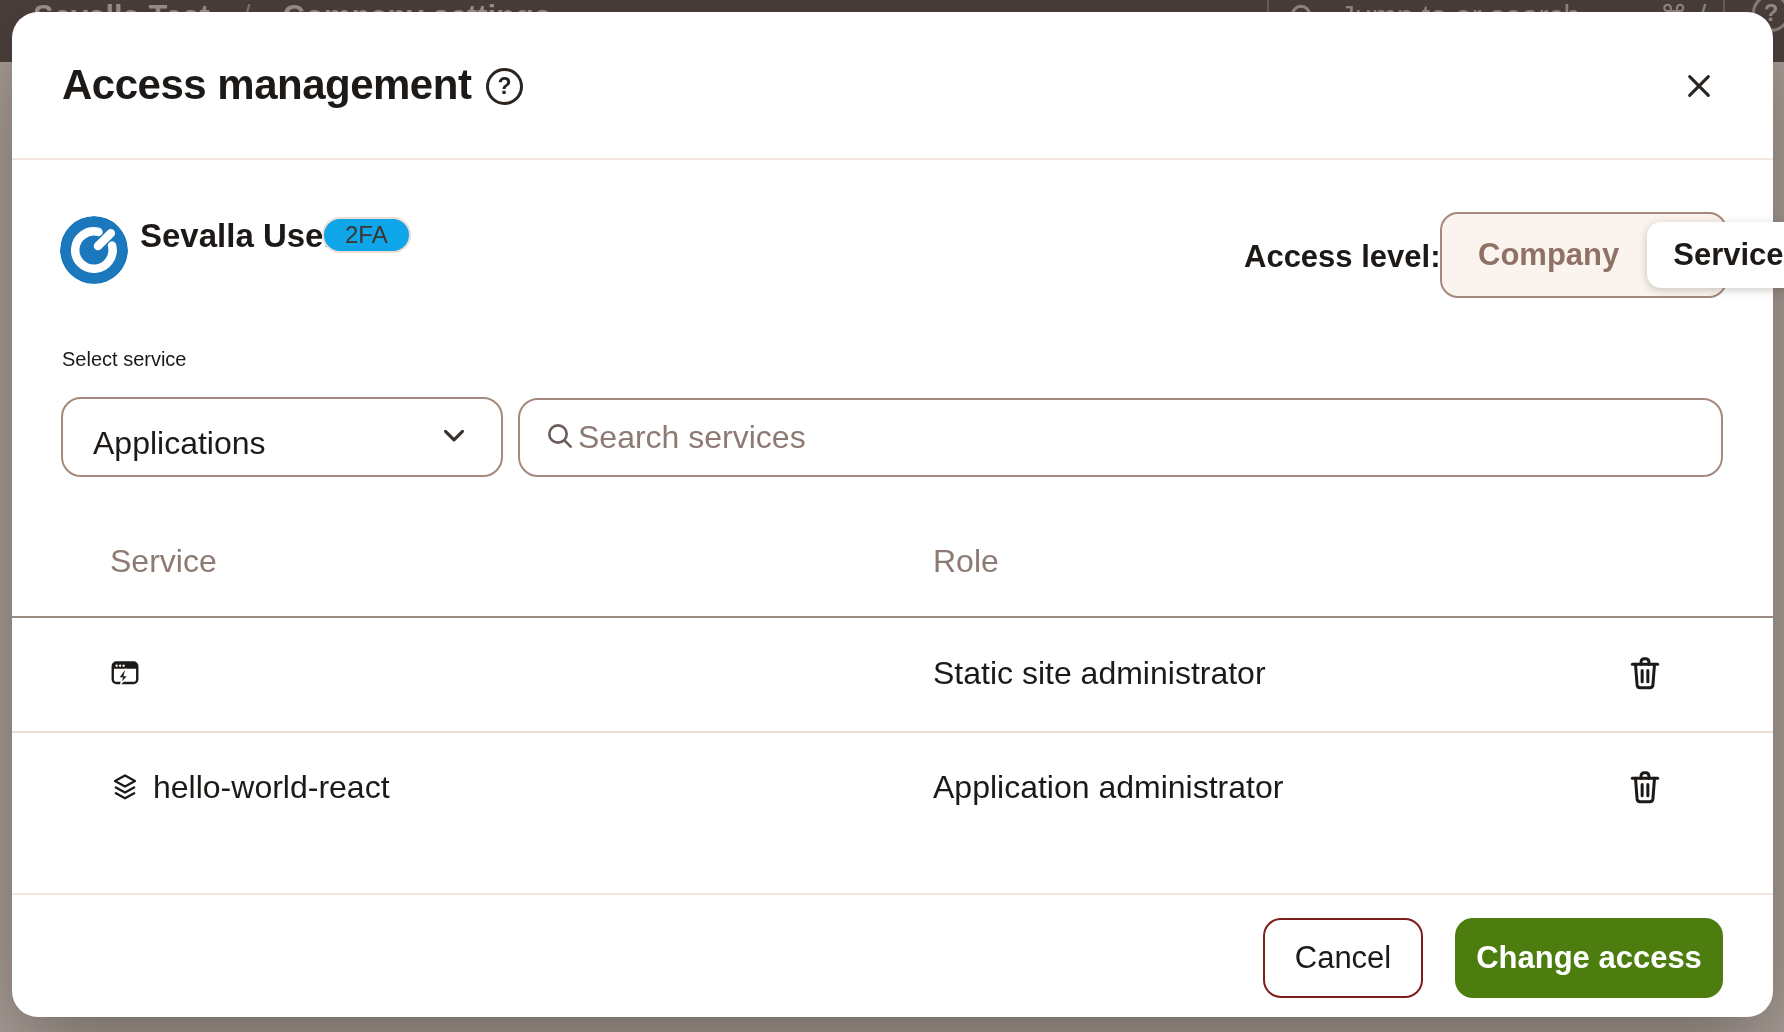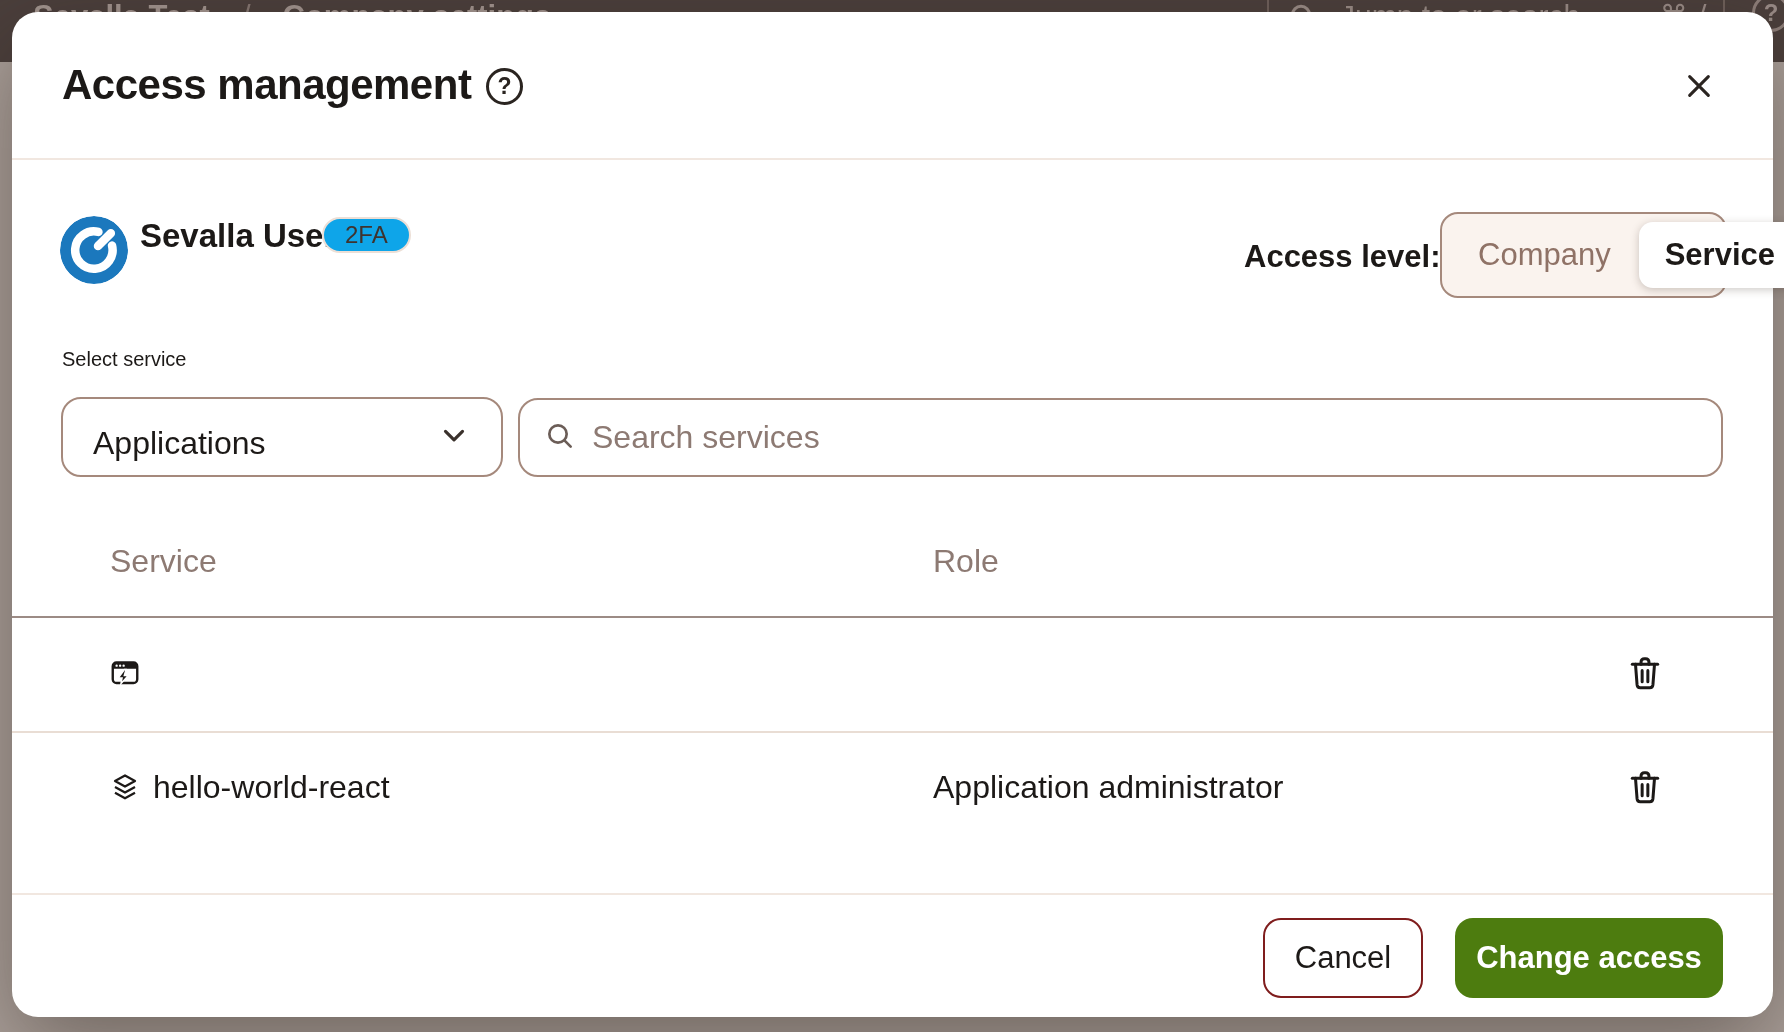--- a/index.html
+++ b/index.html
@@ -52,42 +52,42 @@
     border:2px solid #ecdfd6;color:#3f332e;font-size:24px;line-height:32px;background:#0ea5e9;
     display:flex;align-items:center;
   }
   .u-email{position:absolute;left:128px;top:247px;font-size:31px;line-height:36px;color:#1c1917;}
   .al-label{position:absolute;left:1232px;top:228px;font-size:31px;line-height:34px;font-weight:600;}
   .seg{
     position:absolute;left:1428px;top:200px;width:287px;height:86px;border-radius:18px;
     border:2px solid #a5897c;background:#faf3ee;display:flex;align-items:center;padding:0 8px;
   }
   .seg-opt{font-size:31px;font-weight:500;color:#8f7266;border:none;background:transparent;cursor:pointer;}
-  .seg-opt.inactive{flex:0 0 auto;padding:0 28px;}
+  .seg-opt.inactive{flex:0 0 auto;padding:0 28px;font-weight:bold;}
   .seg-opt.active{
     flex:0 0 auto;margin-left:auto;height:66px;padding:0 26px;border-radius:14px;background:#ffffff;
     color:#1c1917;font-weight:600;box-shadow:0 2px 8px rgba(60,45,35,.25);
     display:flex;align-items:center;
   }
   
   .ss-label{position:absolute;left:50px;top:329px;font-size:20px;line-height:36px;font-weight:400;}
   .dropdown{
     position:absolute;left:49px;top:385px;width:442px;height:80px;border-radius:20px;
     border:2px solid #a5897c;background:#fff;display:flex;align-items:center;
     padding:0 30px;cursor:pointer;
   }
   .dd-value{font-size:32px;color:#1c1917;margin-top:12px;}
   .dd-chev{margin-left:auto;}
   .searchbox{
     position:absolute;left:506px;top:386px;width:1205px;height:79px;border-radius:20px;
     border:2px solid #a5897c;background:#fff;display:flex;align-items:center;padding:0 24px;
   }
   .sb-input{
     flex:1;border:none;outline:none;font-family:inherit;font-size:32px;color:#0c4a6e;
-    margin-left:14px;background:transparent;
+    background:transparent;
   }
   .sb-input::placeholder{color:#8d7a73;opacity:1;}
   
   .th{position:absolute;top:531px;font-size:32px;line-height:36px;color:#8d7a73;}
   .th-service{left:98px;}
   .th-role{left:921px;}
   .hdiv-tablehead{top:604px;background:#9c8b85;}
   .row-icon{position:absolute;left:98px;width:30px;height:30px;}
   .cell-service{position:absolute;left:141px;font-size:32px;line-height:36px;color:#1c1917;}
   .cell-role{position:absolute;left:921px;font-size:32px;line-height:36px;color:#1c1917;}
@@ -192,20 +192,21 @@
     <span class="row-icon r1">
       <svg width="30" height="30" viewBox="0 0 24 24">
         <rect x="2.2" y="3.5" width="19.6" height="16.5" rx="3" fill="none" stroke="#1c1917" stroke-width="1.9"></rect>
         <path d="M5.2 3.5 h13.6 a3 3 0 0 1 3 3 V8.6 H2.2 V6.5 a3 3 0 0 1 3-3 Z" fill="#1c1917"></path>
         <circle cx="5.3" cy="6.1" r="0.95" fill="#fff"></circle>
           <circle cx="8.1" cy="6.1" r="0.95" fill="#fff"></circle>
           <circle cx="10.9" cy="6.1" r="0.95" fill="#fff"></circle>
         <path d="M11.6 9.2 L6.6 16 h3.1 l-1 4.6 L14.6 14 h-3.2 l1.4-4.8 Z" fill="#1c1917" stroke="#ffffff" stroke-width="1.1"></path>
       </svg>
     </span>
+    <div class="cell-role r1">Static site administrator</div>
     <button class="trash r1t">
       <svg width="38" height="38" viewBox="0 0 24 24" fill="none" stroke="#1c1917" stroke-width="1.9" stroke-linecap="round" stroke-linejoin="round">
         <path d="M4 6.5 h16"></path>
         <path d="M9.5 6.5 V5 a2 2 0 0 1 2-2 h1 a2 2 0 0 1 2 2 v1.5"></path>
         <path d="M6 6.5 l1 13 a2 2 0 0 0 2 1.8 h6 a2 2 0 0 0 2-1.8 l1-13"></path>
         <path d="M10.2 10.5 v7 M13.8 10.5 v7"></path>
       </svg>
     </button>
 
     <div class="hdiv hdiv-row"></div>

